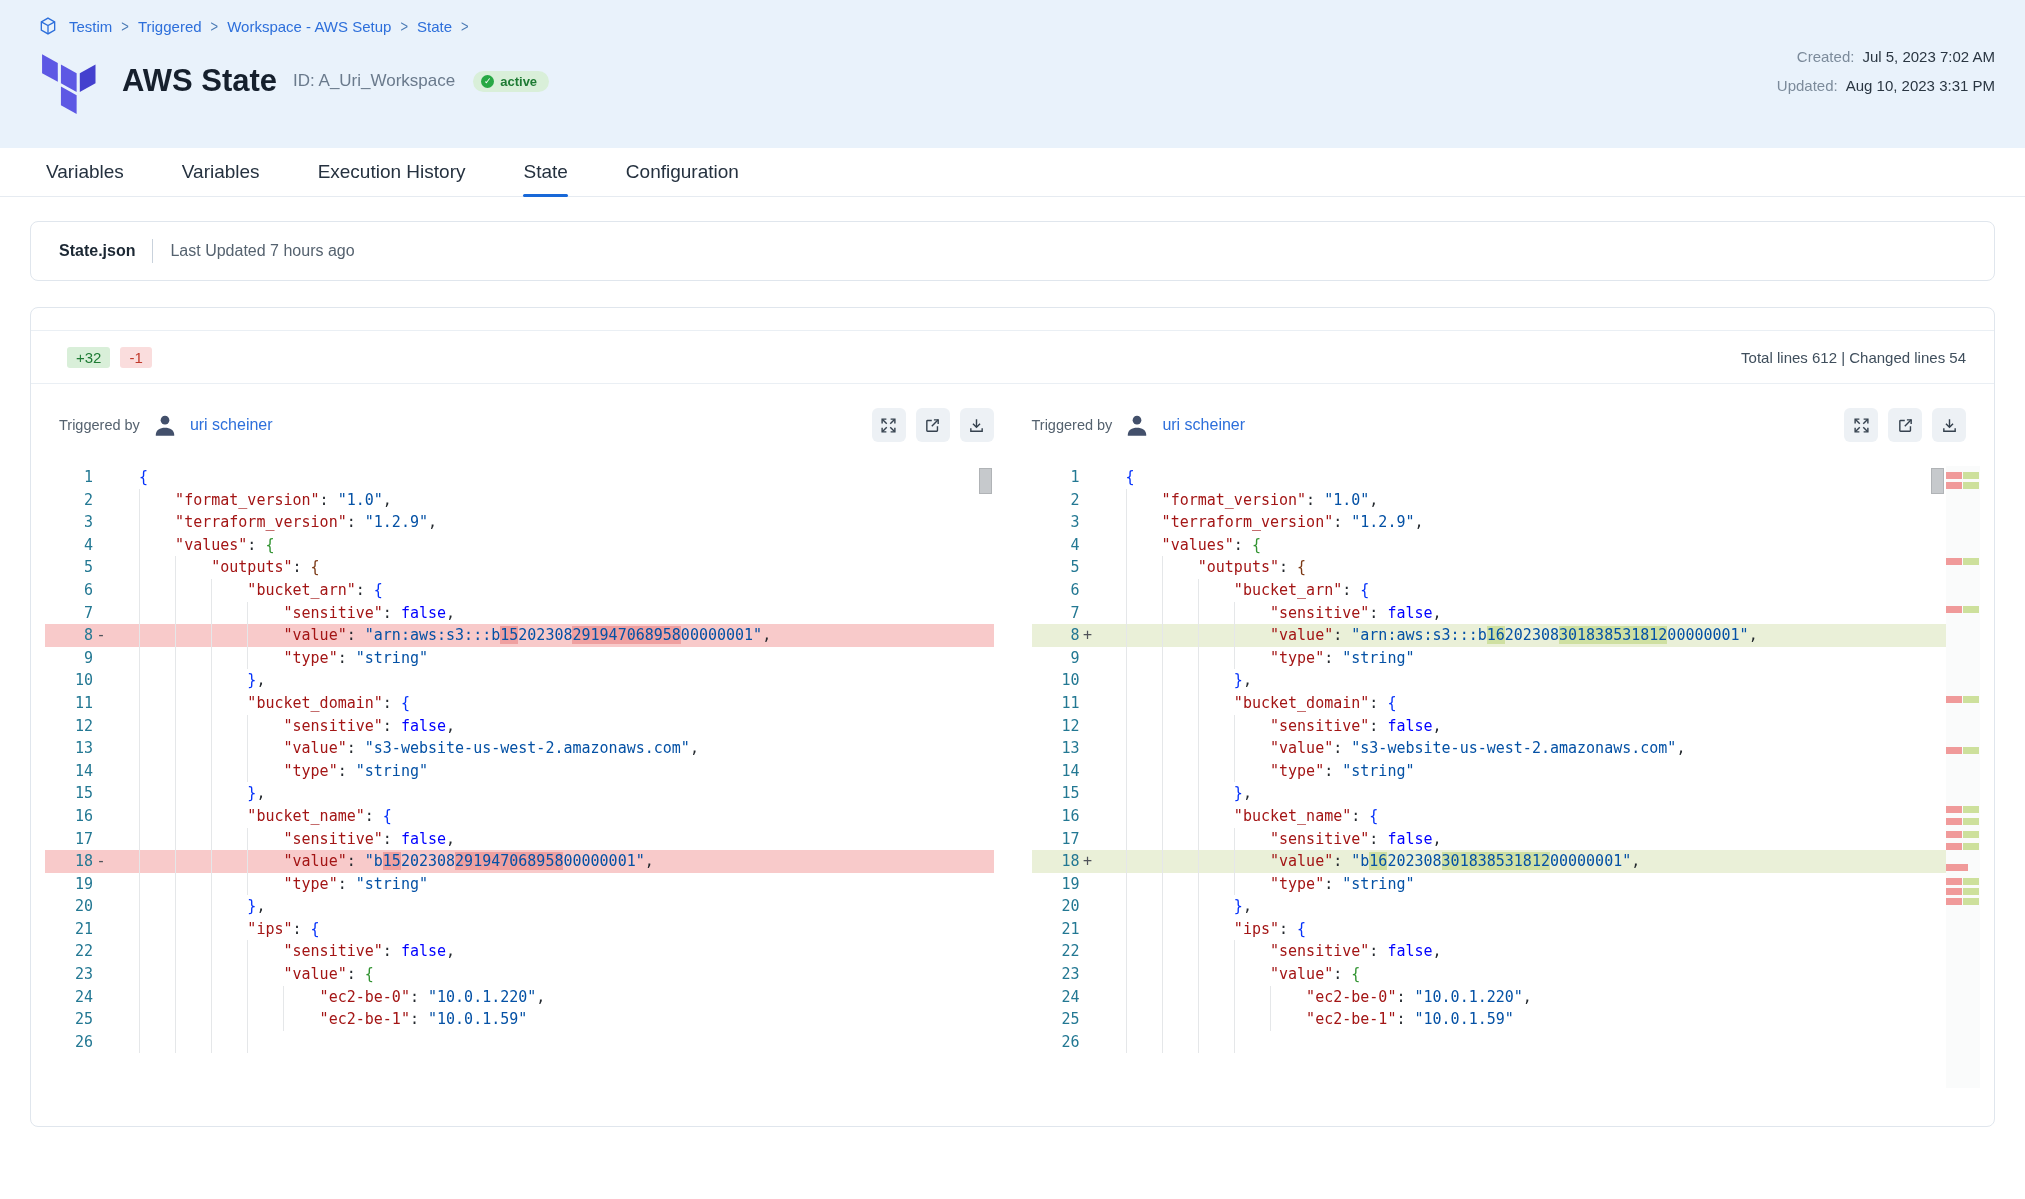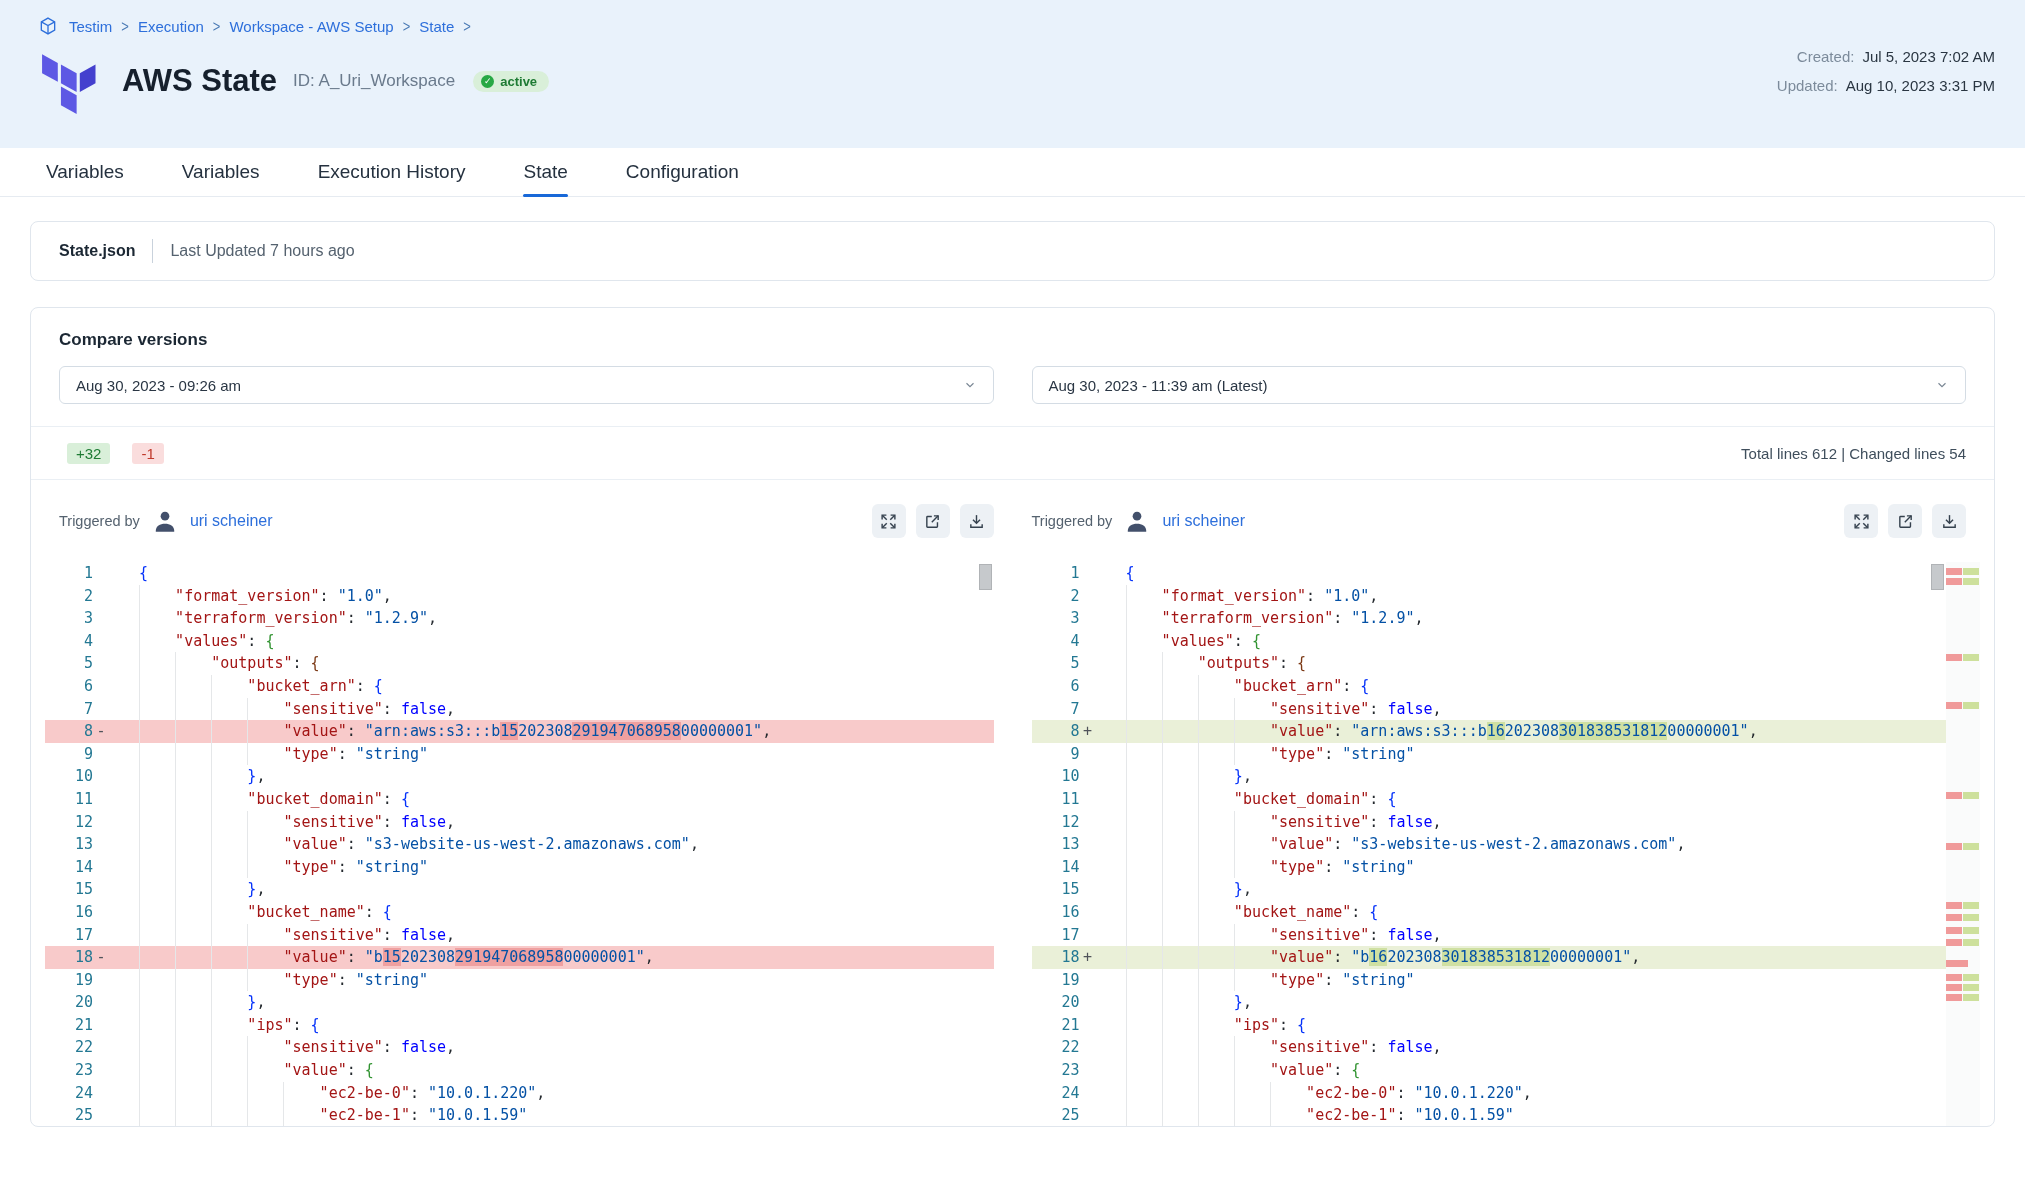--- a/index.html
+++ b/index.html
@@ -43,21 +43,21 @@
   .fupd { color:#55626f; font-size:16px; }
   .card2 { margin-top:26px; padding-top:22px; height:820px; overflow:hidden; }
   .sec-pad { padding-left:28px; padding-right:28px; }
   .cmp-title { font-size:17px; font-weight:700; color:#1b2733; margin-bottom:16px; }
   .selrow { display:flex; gap:38px; margin-bottom:22px; }
   .sel { flex:1; height:38px; border:1px solid #d4dce4; border-radius:6px; background:#fff;
     display:flex; align-items:center; justify-content:space-between; padding:0 16px;
     font-size:15px; color:#2a3644; cursor:pointer; }
   .divider { height:1px; background:#eaeff4; }
   .stats { display:flex; align-items:center; justify-content:space-between; height:52px; }
-  .badges { display:flex; gap:22px;padding-left:8px; }
+  .badges { display:flex; gap:10px;padding-left:8px; }
   .bplus { background:#d9efd9; color:#1e7b34; padding:2px 9px; border-radius:3px; font-size:15px; }
   .bminus { background:#fadddd; color:#c0392b; padding:2px 9px; border-radius:3px; font-size:15px; }
   .totals { color:#3f4e5c; font-size:15px; }
   .phdrrow { display:flex; gap:38px; padding:24px 28px 16px; }
   .phdr { flex:1; display:flex; align-items:center; }
   .tlabel { color:#55626f; font-size:14.5px; margin-right:12px; }
   .ulink { color:#2d6fdb; font-size:16px; margin-left:12px; cursor:pointer; }
   .pbtns { margin-left:auto; display:flex; gap:10px; }
   .ibtn { width:34px; height:34px; background:#edf1f5; border-radius:6px;
     display:flex; align-items:center; justify-content:center; cursor:pointer; }
@@ -93,21 +93,21 @@
 <body>
 
 <div class="hdr">
   <div class="crumbs">
     <svg class="cube-icon" viewBox="0 0 24 24" fill="none" stroke="#2d6fdb" stroke-width="1.6">
         <path d="M12 2.5l8 4.5v10l-8 4.5-8-4.5v-10z"></path>
         <path d="M4 7l8 4.5L20 7M12 11.5V21.5"></path>
       </svg>
     <span class="crumb">Testim</span>
     <span class="csep">&gt;</span>
-    <span class="crumb">Execution</span>
+    <span class="crumb">Triggered</span>
     <span class="csep">&gt;</span>
     <span class="crumb">Workspace - AWS Setup</span>
     <span class="csep">&gt;</span>
     <span class="crumb">State</span>
     <span class="csep">&gt;</span>
   </div>
   <div class="hrow">
     <svg class="logo" viewBox="0 0 70 84">
       <polygon points="2,8 22,19 22,43 2,32" fill="#5d58e4"></polygon>
       <polygon points="26,21 46,32 46,56 26,45" fill="#5d58e4"></polygon>
@@ -135,37 +135,20 @@
   <div class="tab">Configuration</div>
 </div>
 
 <div class="card card1">
   <span class="fname">State.json</span>
   <span class="vdiv"></span>
   <span class="fupd">Last Updated 7 hours ago</span>
 </div>
 
 <div class="card card2">
-  <div class="sec-pad">
-    <div class="cmp-title">Compare versions</div>
-    <div class="selrow">
-      <div class="sel">
-        <span>Aug 30, 2023 - 09:26 am</span>
-        <svg width="14" height="14" viewBox="0 0 24 24" fill="none" stroke="#7a8794" stroke-width="2">
-            <polyline points="6 9 12 15 18 9"></polyline>
-          </svg>
-      </div>
-      <div class="sel">
-        <span>Aug 30, 2023 - 11:39 am (Latest)</span>
-        <svg width="14" height="14" viewBox="0 0 24 24" fill="none" stroke="#7a8794" stroke-width="2">
-            <polyline points="6 9 12 15 18 9"></polyline>
-          </svg>
-      </div>
-    </div>
-  </div>
   <div class="divider"></div>
   <div class="stats sec-pad">
     <div class="badges">
       <span class="bplus">+32</span>
       <span class="bminus">-1</span>
     </div>
     <span class="totals">Total lines 612 | Changed lines 54</span>
   </div>
   <div class="divider"></div>
 

